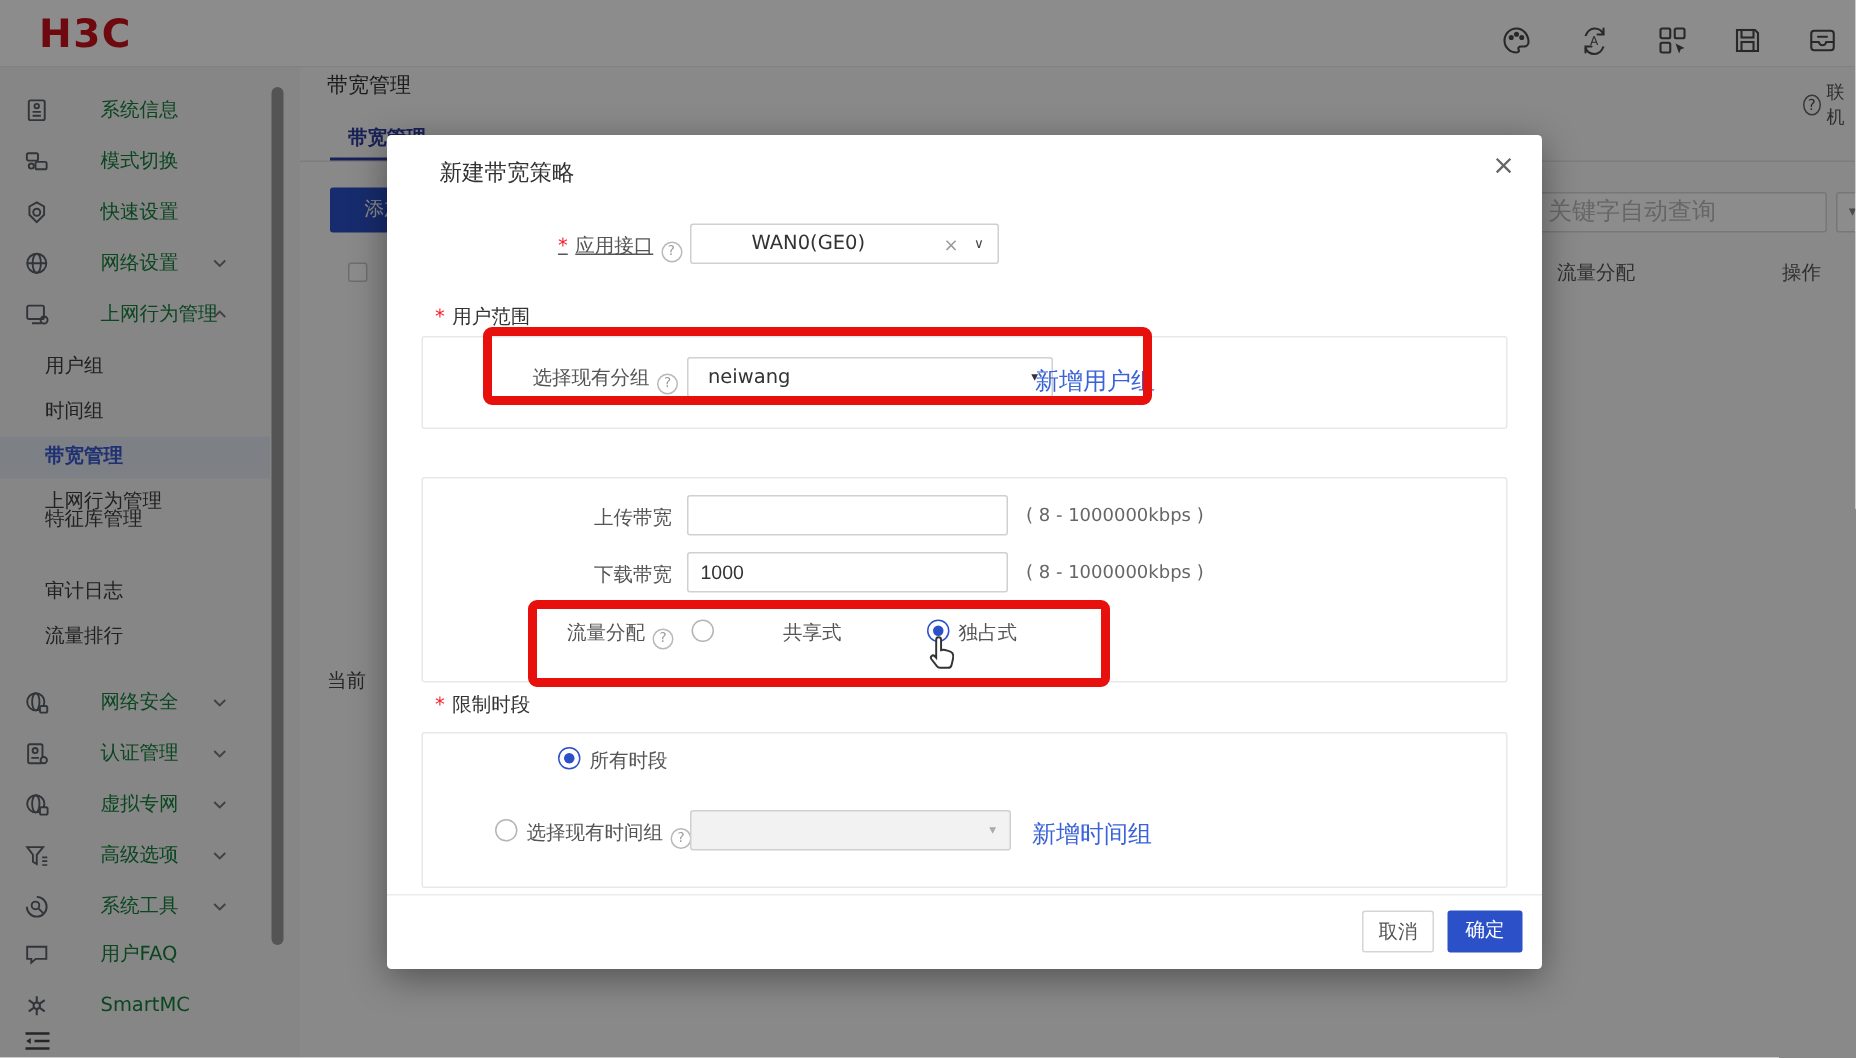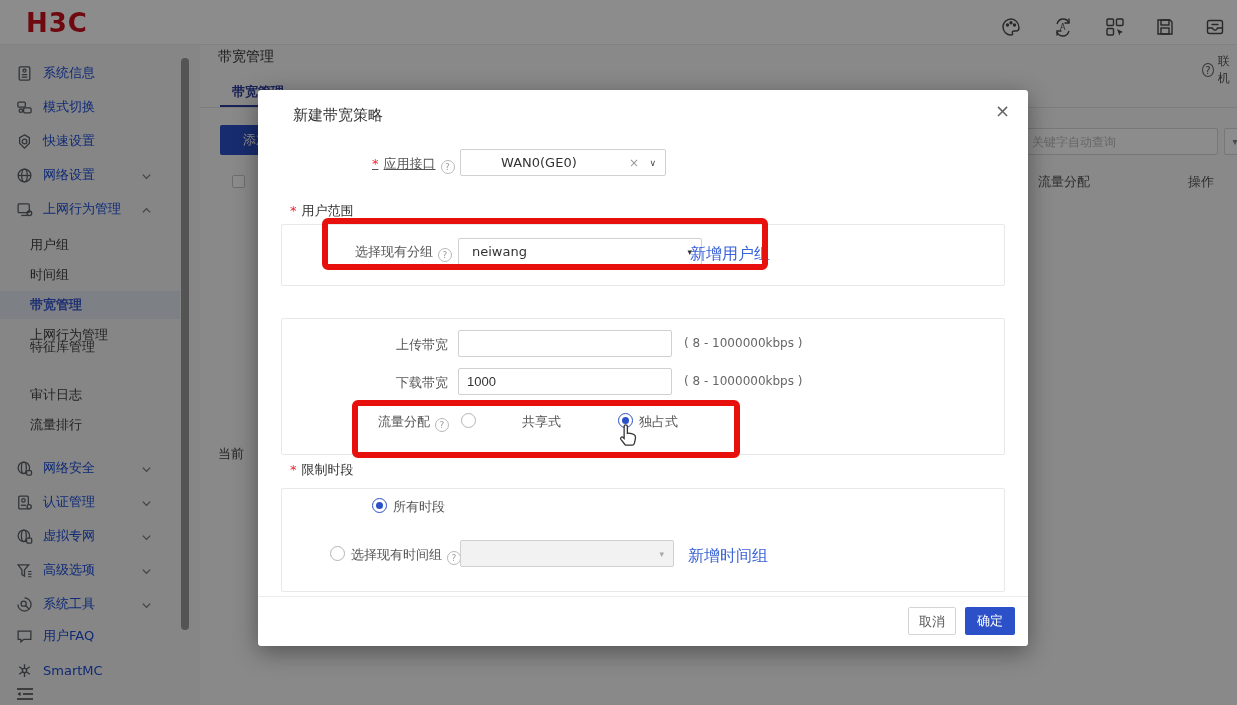--- a/index.html
+++ b/index.html
@@ -9,36 +9,36 @@
   .abs { position:absolute; }
 
   
   .topbar { position:absolute; left:0; top:0; width:1237px; height:45px; background:#ffffff; border-bottom:1px solid #ececec; }
   .logo { position:absolute; left:26px; top:8px; font-size:26px; font-weight:800; color:#c8111c; letter-spacing:1px; font-family:"DejaVu Sans",sans-serif; }
   .top-icon { position:absolute; top:16px; width:22px; height:22px; color:#4a4a4a; cursor:pointer; }
   .top-icon svg { width:100%; height:100%; }
 
   
   .sidebar { position:absolute; left:0; top:45px; width:200px; height:660px; background:#f4f4f4; }
-  .side-item { position:absolute; left:0; width:180px; height:30px; display:flex; align-items:center; color:#1d4ed8; cursor:pointer; }
+  .side-item { position:absolute; left:0; width:180px; height:30px; display:flex; align-items:center; color:#15803d; cursor:pointer;gap:24px; }
   .side-item .ic { width:17px; height:17px; margin-left:16px; margin-right:10px; color:#5a5f66; flex:none; }
   .side-item .ic svg { width:100%; height:100%; }
   .side-item .chev { position:absolute; right:28px; width:11px; height:11px; color:#777; }
   .sub-item { position:absolute; left:0; width:180px; height:28px; line-height:28px; padding-left:30px; color:#3c3c3c; cursor:pointer; }
   .sub-item.active { background:#e4e9f3; color:#3a5ad0; font-weight:bold; }
   .scroll-thumb { position:absolute; left:181px; top:13px; width:8px; height:572px; background:#9a9a9a; border-radius:4px; }
 
   
   .main { position:absolute; left:200px; top:45px; width:1037px; height:660px; background:#fafafa; }
   .page-title { position:absolute; left:18px; top:3px; font-size:14px; color:#333; }
   .tab { position:absolute; left:32px; top:38px; font-size:13px; color:#2f3e9e; font-weight:bold; }
   .tab-underline { position:absolute; left:20px; top:60px; width:50px; height:3px; background:#2f3e9e; }
   .tab-border { position:absolute; left:0; top:62px; width:1037px; height:1px; background:#e3e3e3; }
   .add-btn { position:absolute; left:20px; top:80px; width:72px; height:30px; background:#2b50c8; color:#fff; text-align:center; line-height:30px; border-radius:2px; cursor:pointer; }
-  .search-input { position:absolute; left:805px; top:83px; width:213px; height:27px; border:1px solid #d9d9d9; border-radius:2px; padding-left:26px; font-size:12px; color:#333; background:#fff; }
+  .search-input { position:absolute; left:805px; top:83px; width:213px; height:27px; border:1px solid #d9d9d9; border-radius:2px; padding-left:26px; font-size:16px; color:#333; background:#fff; }
   .search-input::placeholder { color:#bbb; }
   .filter-box { position:absolute; left:1024px; top:83px; width:22px; height:27px; border:1px solid #d9d9d9; border-radius:2px; background:#fff; color:#888; text-align:center; line-height:25px; font-size:10px; cursor:pointer; }
   .th { position:absolute; top:128px; font-size:13px; color:#555; }
   .header-chk { position:absolute; left:32px; top:130px; width:13px; height:13px; border:1px solid #c9c9c9; border-radius:2px; background:#fff; }
   .bg-text { position:absolute; left:18px; top:400px; color:#444; }
   .help-link { position:absolute; left:1002px; top:8px; color:#555; font-size:12px; display:flex; align-items:center; gap:4px; cursor:pointer; }
 
   
   .overlay { position:absolute; left:0; top:0; width:1237px; height:705px; background:rgba(0,0,0,0.45); z-index:10; }
   .modal { position:absolute; left:258px; top:90px; width:770px; height:556px; background:#fff; border-radius:3px; box-shadow:0 6px 24px rgba(0,0,0,.4); z-index:20; }

